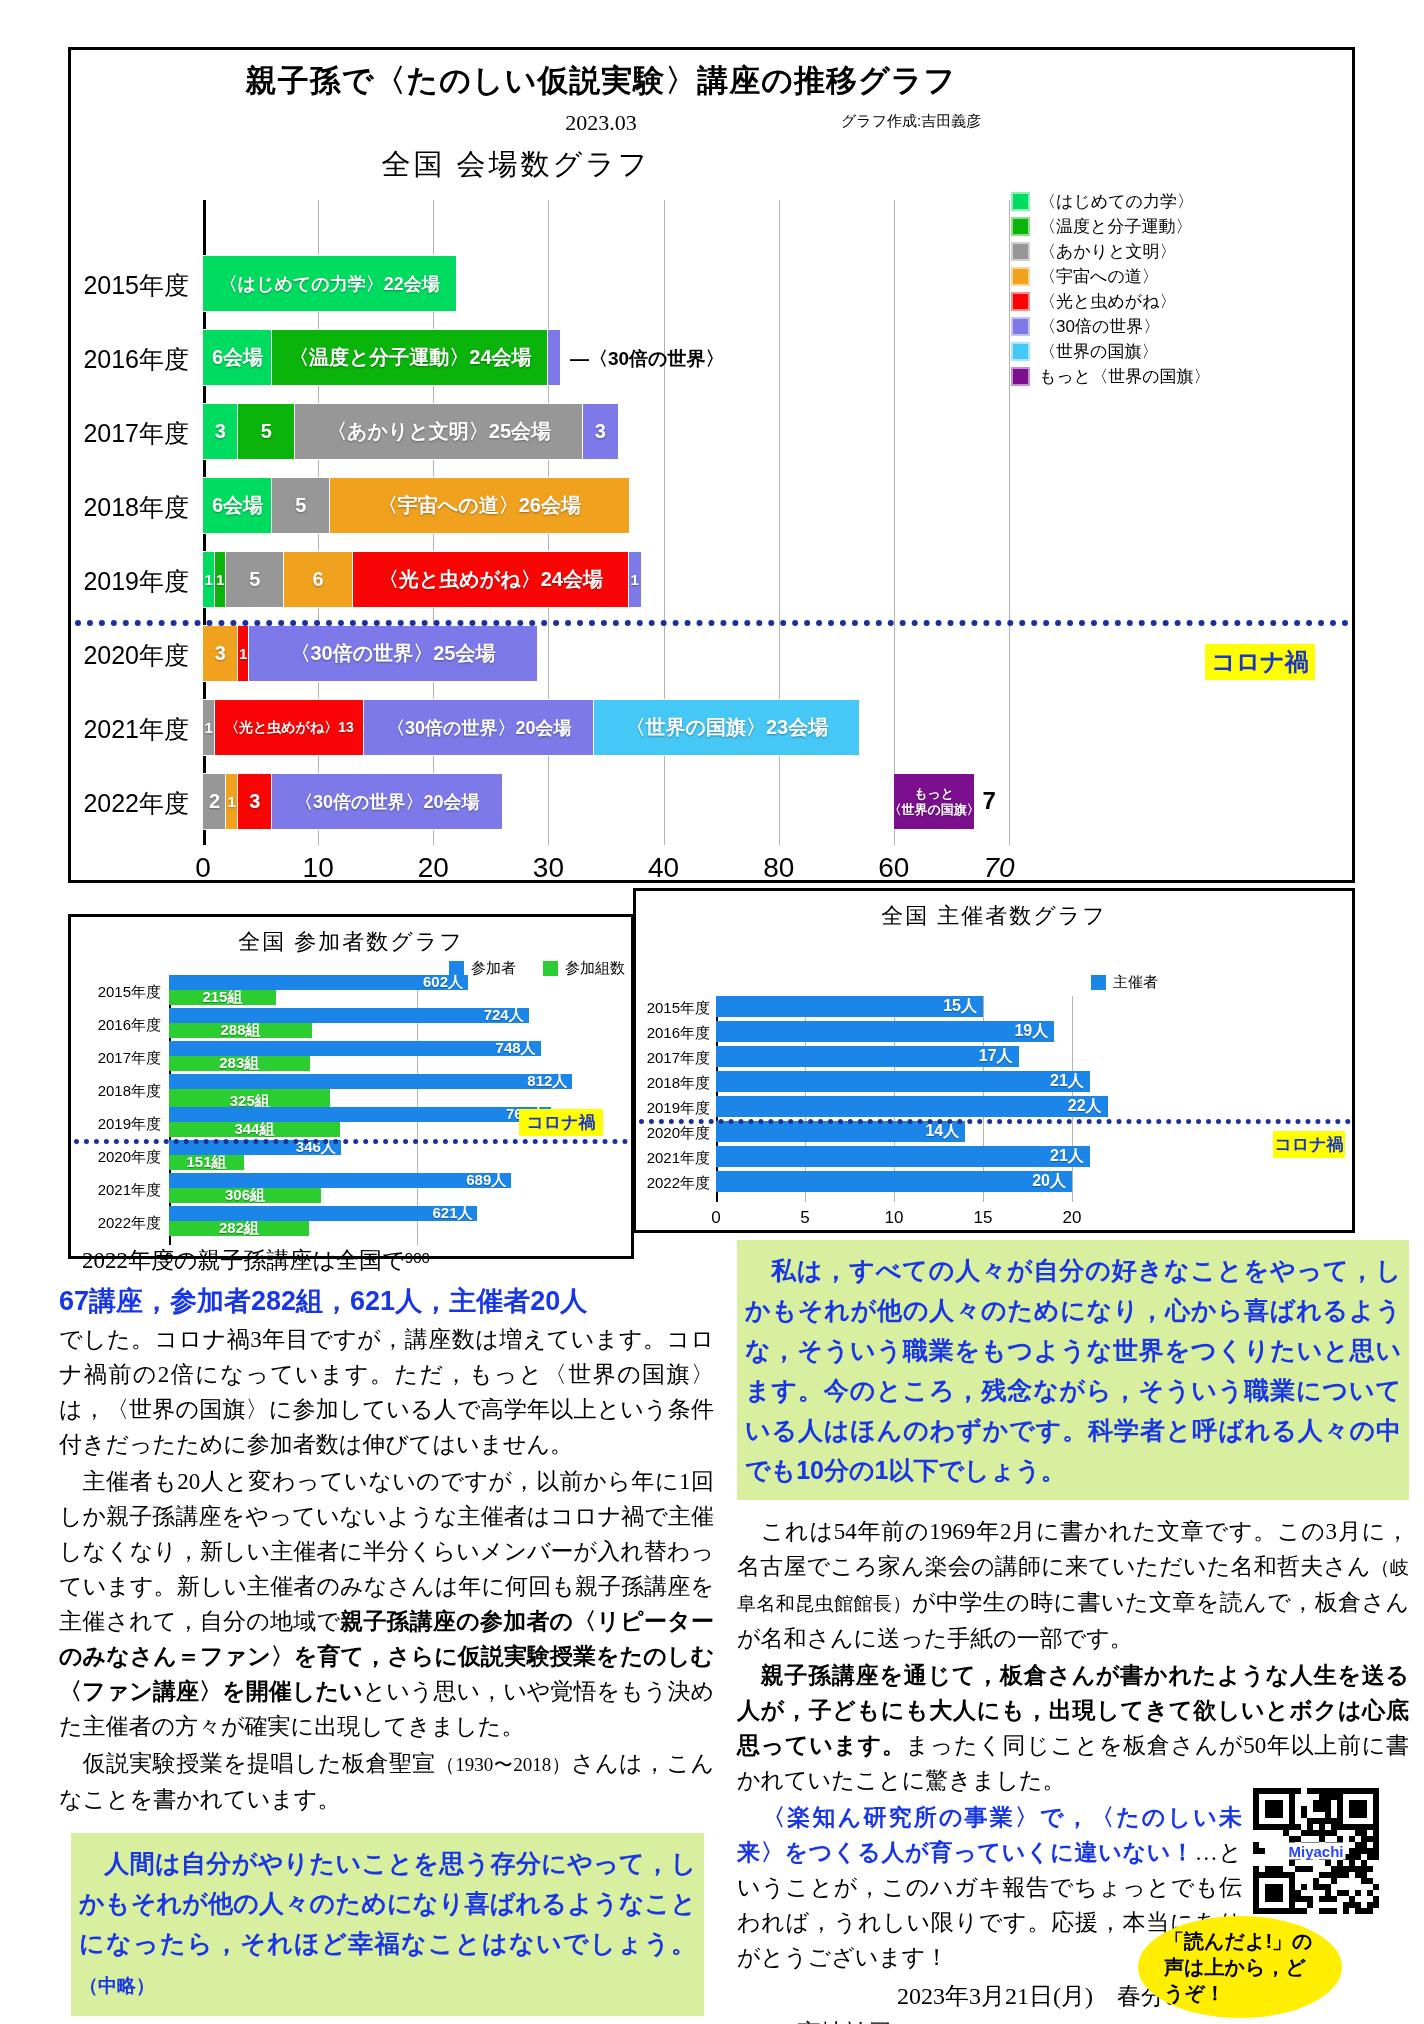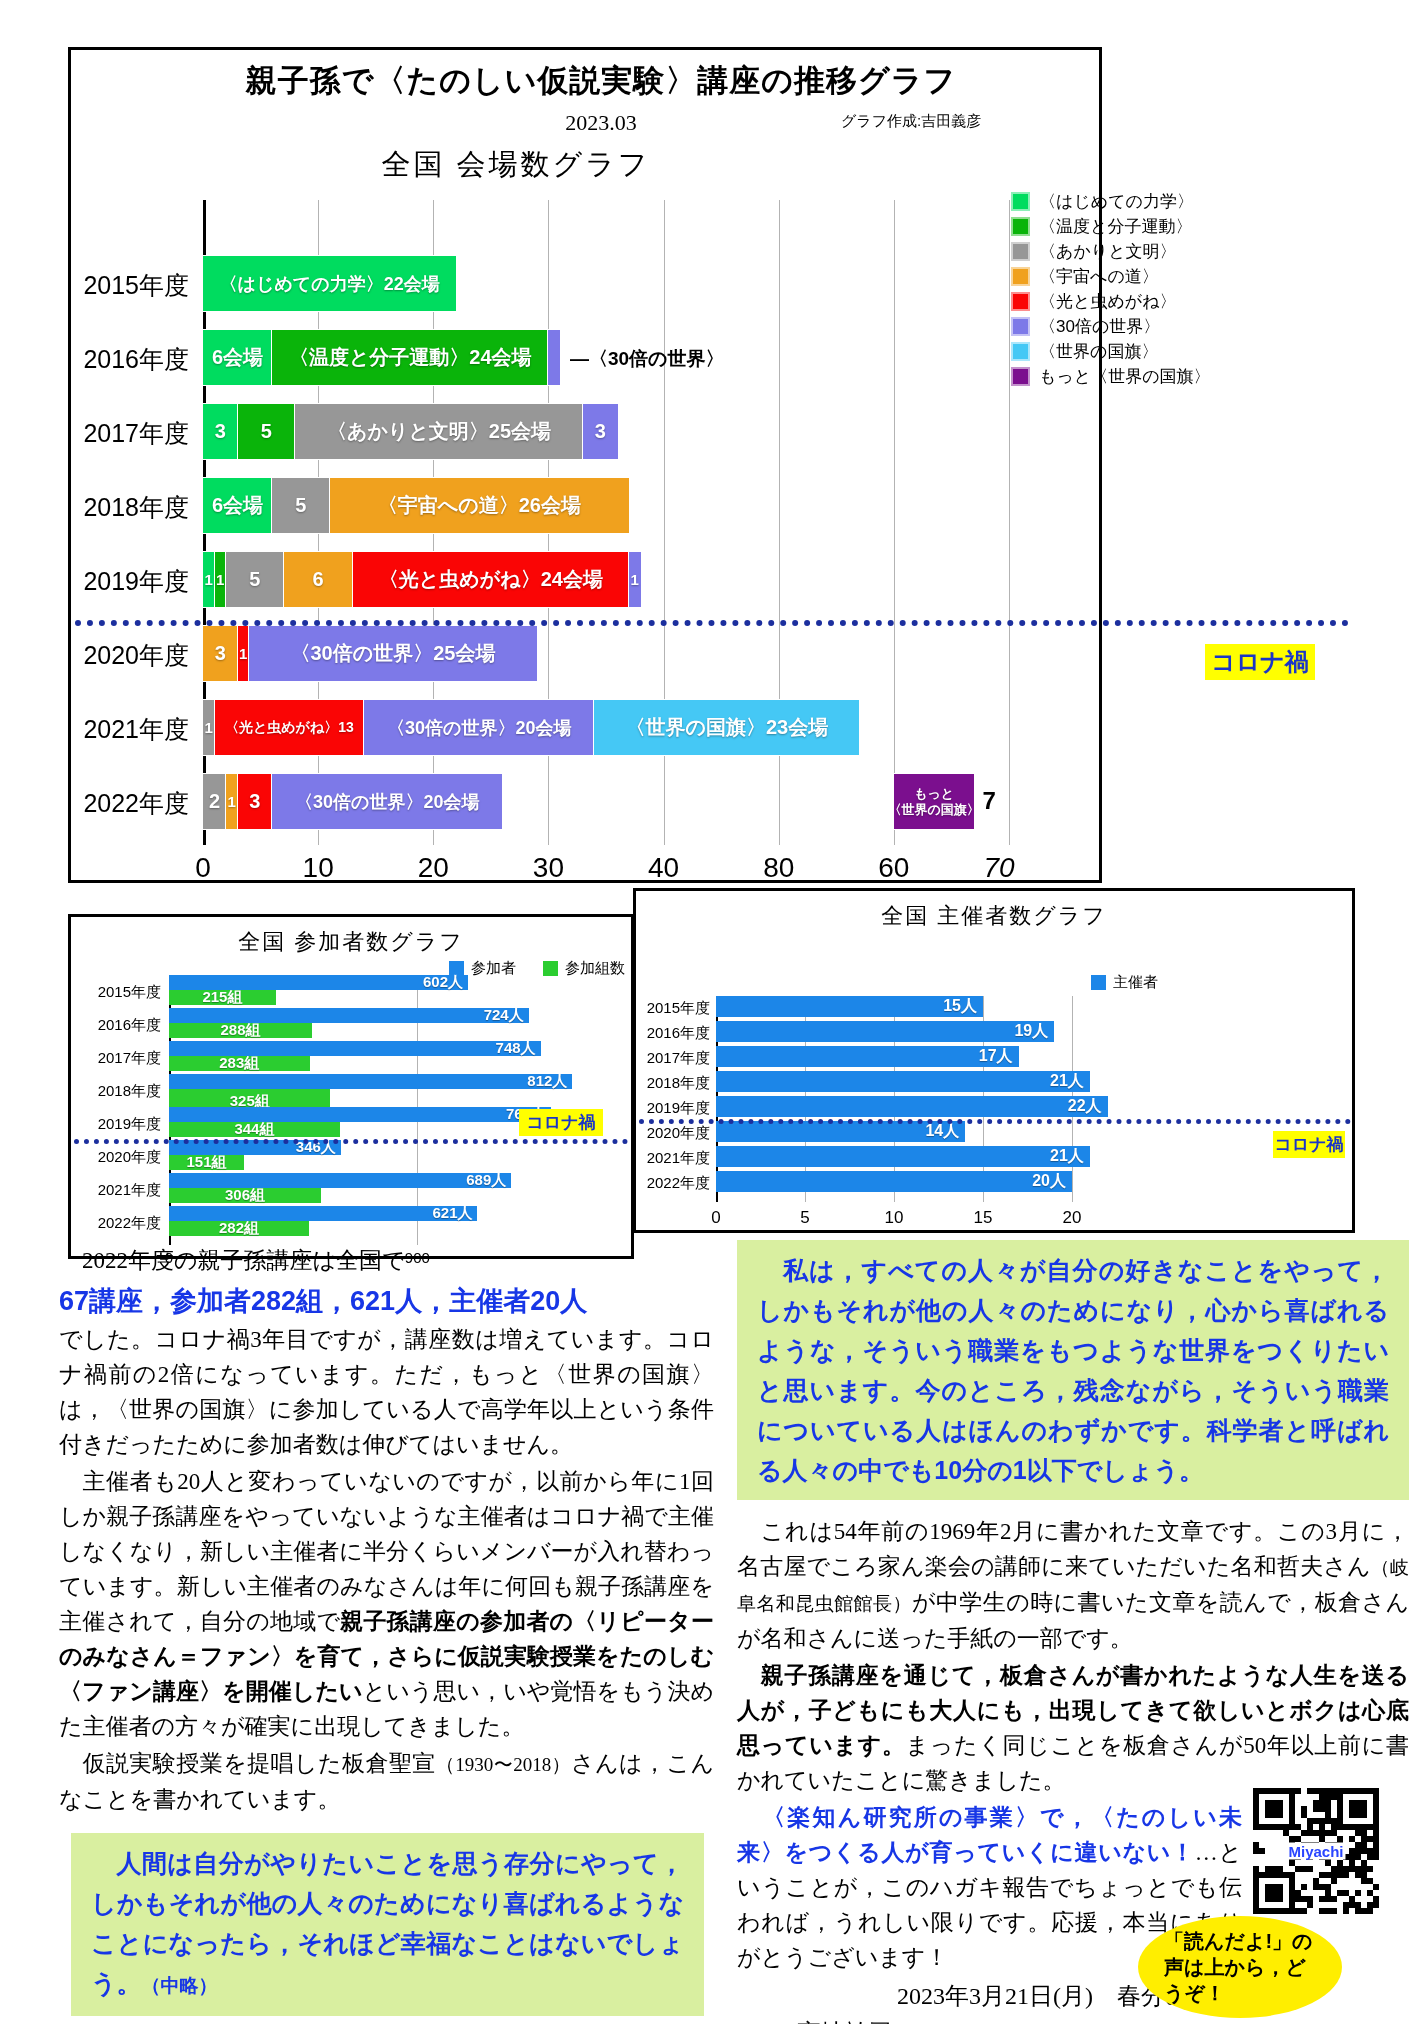--- a/index.html
+++ b/index.html
@@ -1,21 +1,21 @@
 <!DOCTYPE html>
 <html><head>
 <meta charset="utf-8">
 <style>
   html,body{margin:0;padding:0;}
   body{width:1424px;height:2024px;background:#fff;position:relative;
        font-family:"Liberation Sans","DejaVu Sans",sans-serif;color:#000;overflow:hidden;}
   .abs{position:absolute;}
   .serif{font-family:"Liberation Serif","DejaVu Serif",serif;}
   .box{position:absolute;border:3px solid #000;background:#fff;box-sizing:border-box;}
-  #mainbox{left:68px;top:47px;width:1034px;height:836px;}
+  #mainbox{left:68px;top:47px;width:1287px;height:836px;}
   #pbox{left:68px;top:888px;width:566px;height:345px;margin-top:26px;}
   #obox{left:633px;top:888px;width:722px;height:345px;}
 
   .mtitle-wrap{left:0;top:10px;width:1060px;text-align:center;}
   .mtitle{font-size:31px;font-weight:700;letter-spacing:1px;}
   .mdate{font-size:22px;margin-top:8px;}
   .credit{left:770px;top:62px;width:190px;font-size:15px;}
   .vtitle{left:230px;top:95px;width:430px;text-align:center;font-size:29px;letter-spacing:3px;}
 
   #venue-legend{left:940px;top:142px;display:flex;flex-direction:column;gap:6px;}
@@ -54,21 +54,21 @@
   #rightcol{left:737px;top:1240px;width:672px;font-size:23px;line-height:35px;
            font-family:"Liberation Serif","DejaVu Serif",serif;}
   .para{margin:0 0 2px 0;}
   .just{text-align:justify;}
   .hl{font-family:"Liberation Sans","DejaVu Sans",sans-serif;font-weight:700;font-size:27px;
       line-height:42px;color:#1736E6;}
   .b{font-family:"Liberation Sans","DejaVu Sans",sans-serif;font-weight:700;}
   .blue{font-family:"Liberation Sans","DejaVu Sans",sans-serif;font-weight:700;color:#1736E6;}
   .sm{font-size:19px;}
   .quote{background:#D9EFA0;color:#1736E6;font-family:"Liberation Sans","DejaVu Sans",sans-serif;
-         font-weight:700;font-size:25px;line-height:40px;padding:10px 20px;text-align:justify;}
+         font-weight:700;font-size:25px;line-height:40px;padding:10px 8px;text-align:justify;}
   .quote .sm{font-size:19px;}
   #lquote{margin:16px 10px 0 12px;}
   #rquote{margin:0 0 14px 0;}
   .narrow{width:505px;}
   .dateline{padding-left:160px;margin-top:4px;font-size:24px;}
   .sig{padding-left:60px;font-size:24px;}
 
   #qr{left:1253px;top:1788px;width:126px;height:126px;position:absolute;background:#fff;}
   #qr i{position:absolute;width:6px;height:6px;background:#000;}
   #qr b{position:absolute;left:50%;top:50%;transform:translate(-50%,-50%);background:#fff;

